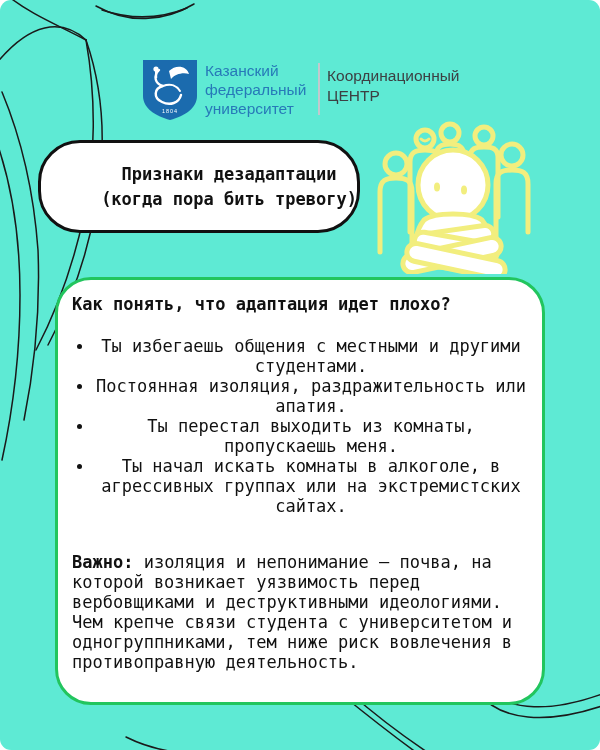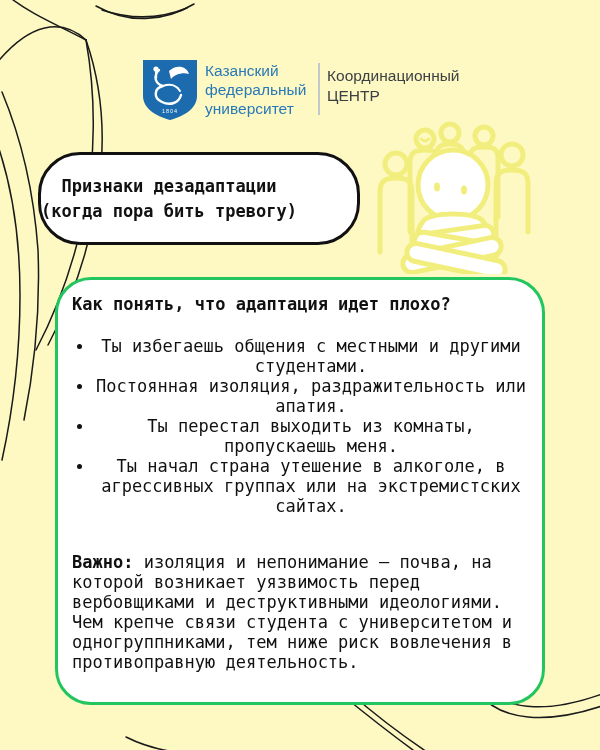--- a/index.html
+++ b/index.html
@@ -1,35 +1,35 @@
 <!DOCTYPE html>
 <html><head>
 <meta charset="utf-8">
 <style>
   html,body{margin:0;padding:0;background:#fff;}
-  #canvas{position:relative;width:600px;height:750px;background:#fef9c3;overflow:hidden;
-          font-family:"DejaVu Sans Mono","Liberation Mono",monospace;color:#111;}
+  #canvas{position:relative;width:600px;height:750px;background:#5eead4;overflow:hidden;
+          font-family:"DejaVu Sans Mono","Liberation Mono",monospace;color:#111;border-radius:11px;}
   .abs{position:absolute;}
   svg{display:block;}
 
   
   #decor{left:0;top:0;width:600px;height:750px;pointer-events:none;}
 
   
   #logo-shield{left:143px;top:60px;width:54px;height:60px;}
   #uni-name{left:205px;top:61px;font-family:"Liberation Sans",sans-serif;
             font-size:15.5px;line-height:19px;color:#2779b8;font-weight:500;}
   #logo-divider{left:318px;top:63px;width:2px;height:52px;background:#c3c8cd;}
   #center-name{left:327px;top:66px;font-family:"Liberation Sans",sans-serif;
                font-size:15.5px;line-height:20px;color:#3c4043;font-weight:500;}
 
   
-  #bubble{left:38px;top:152px;width:322px;height:93px;box-sizing:border-box;
+  #bubble{left:38px;top:140px;width:322px;height:93px;box-sizing:border-box;
           border:3px solid #111;border-radius:42px;background:#fff;
-          display:flex;align-items:center;justify-content:flex-start;text-align:center;}
+          display:flex;align-items:center;justify-content:flex-end;text-align:center;}
   #bubble .txt{font-weight:bold;font-size:17px;line-height:25px;white-space:pre-line;}
 
   
   #illu{left:372px;top:112px;width:220px;height:162px;}
 
   
   #panel{left:55px;top:277px;width:490px;height:428px;box-sizing:border-box;
          border:3px solid #22c55e;border-radius:36px;background:#fff;
          padding:14px 14px 0 14px;font-size:17px;line-height:20px;}
   #panel h2{margin:0;font-size:17px;line-height:20px;font-weight:bold;}
@@ -105,18 +105,18 @@
     <ellipse cx="65" cy="75" rx="3" ry="4.5" fill="#f2ee7e" stroke="none"></ellipse>
     <ellipse cx="92" cy="78" rx="3" ry="4.5" fill="#f2ee7e" stroke="none"></ellipse>
   </svg>
 
   <div id="panel" class="abs">
     <h2>Как понять, что адаптация идет плохо?</h2>
     <ul>
       <li>Ты избегаешь общения с местными и другими студентами.</li>
       <li>Постоянная изоляция, раздражительность или апатия.</li>
       <li>Ты перестал выходить из комнаты, пропускаешь меня.</li>
-      <li>Ты начал страна утешение в алкоголе, в агрессивных группах или на экстремистских сайтах.</li>
+      <li>Ты начал искать комнаты в алкоголе, в агрессивных группах или на экстремистских сайтах.</li>
     </ul>
     <p id="note"><b>Важно:</b><span> изоляция и непонимание – почва, на которой возникает уязвимость перед вербовщиками и деструктивными идеологиями. Чем крепче связи студента с университетом и одногруппниками, тем ниже риск вовлечения в противоправную деятельность.</span></p>
   </div>
 
 </div>
 
 </body></html>

